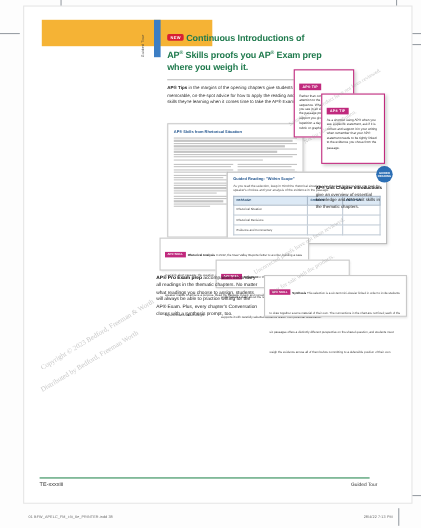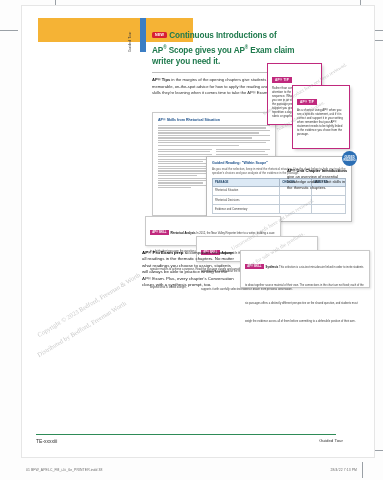--- a/index.html
+++ b/index.html
@@ -206,23 +206,23 @@
 <div id="orange-bar"></div>
 
 <div id="blue-tab"></div>
 <div id="tab-label">Guided Tour</div>
 
 <div id="content-col">
 
   <div id="headline">
     <span class="new-badge">NEW</span><span class="head-text">Continuous Introductions of</span>
     <div class="head-line2">
-      <span>AP</span><span class="sup">®</span><span> Scope gives you AP</span><span class="sup">®</span><span> Exam claim</span>
+      <span>AP</span><span class="sup">®</span><span> Skills proofs you AP</span><span class="sup">®</span><span> Exam prep</span>
     </div>
-    <div class="head-line3">writer you need it.</div>
+    <div class="head-line3">where you weigh it.</div>
   </div>
 
   <div id="head-rule"></div>
 
   <p id="intro-para">
     <b>AP® Tips</b><span> in the margins of the opening chapters give students memorable, on-the-spot advice for how to apply the reading and writing skills they're learning when it comes time to take the AP® Exam.</span>
   </p>
 </div>
 
 <div id="sample-page-a">

